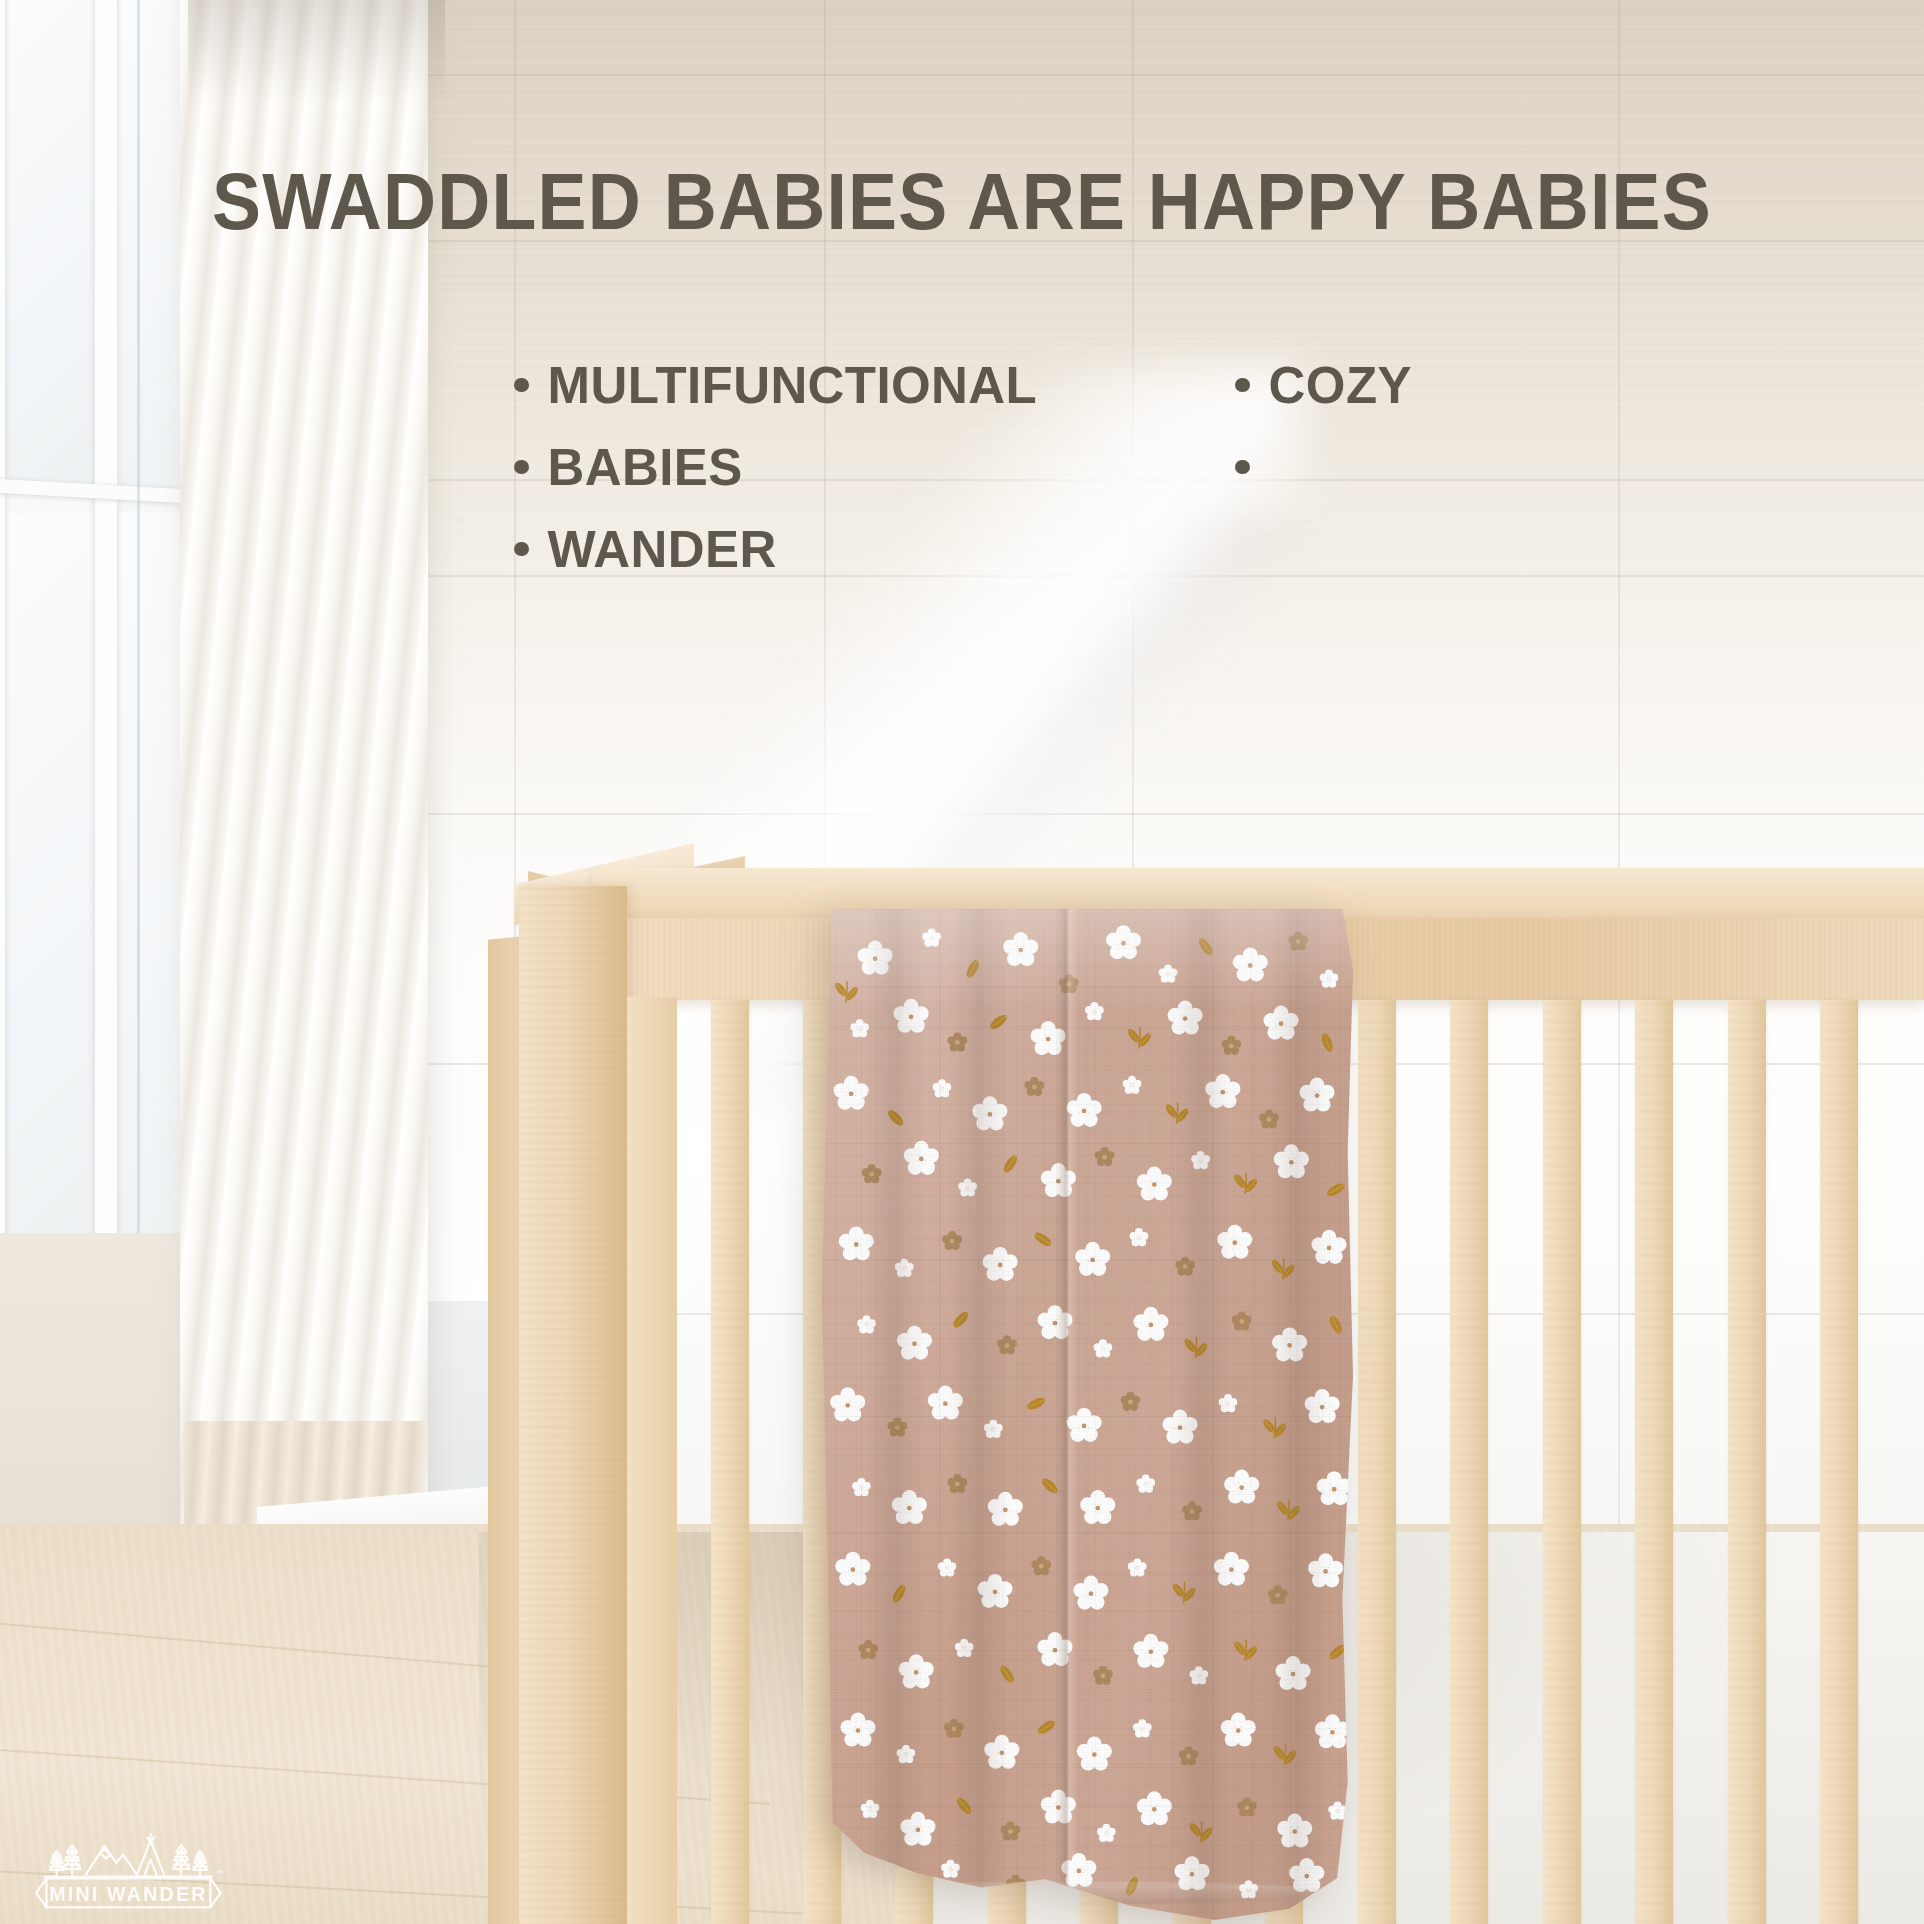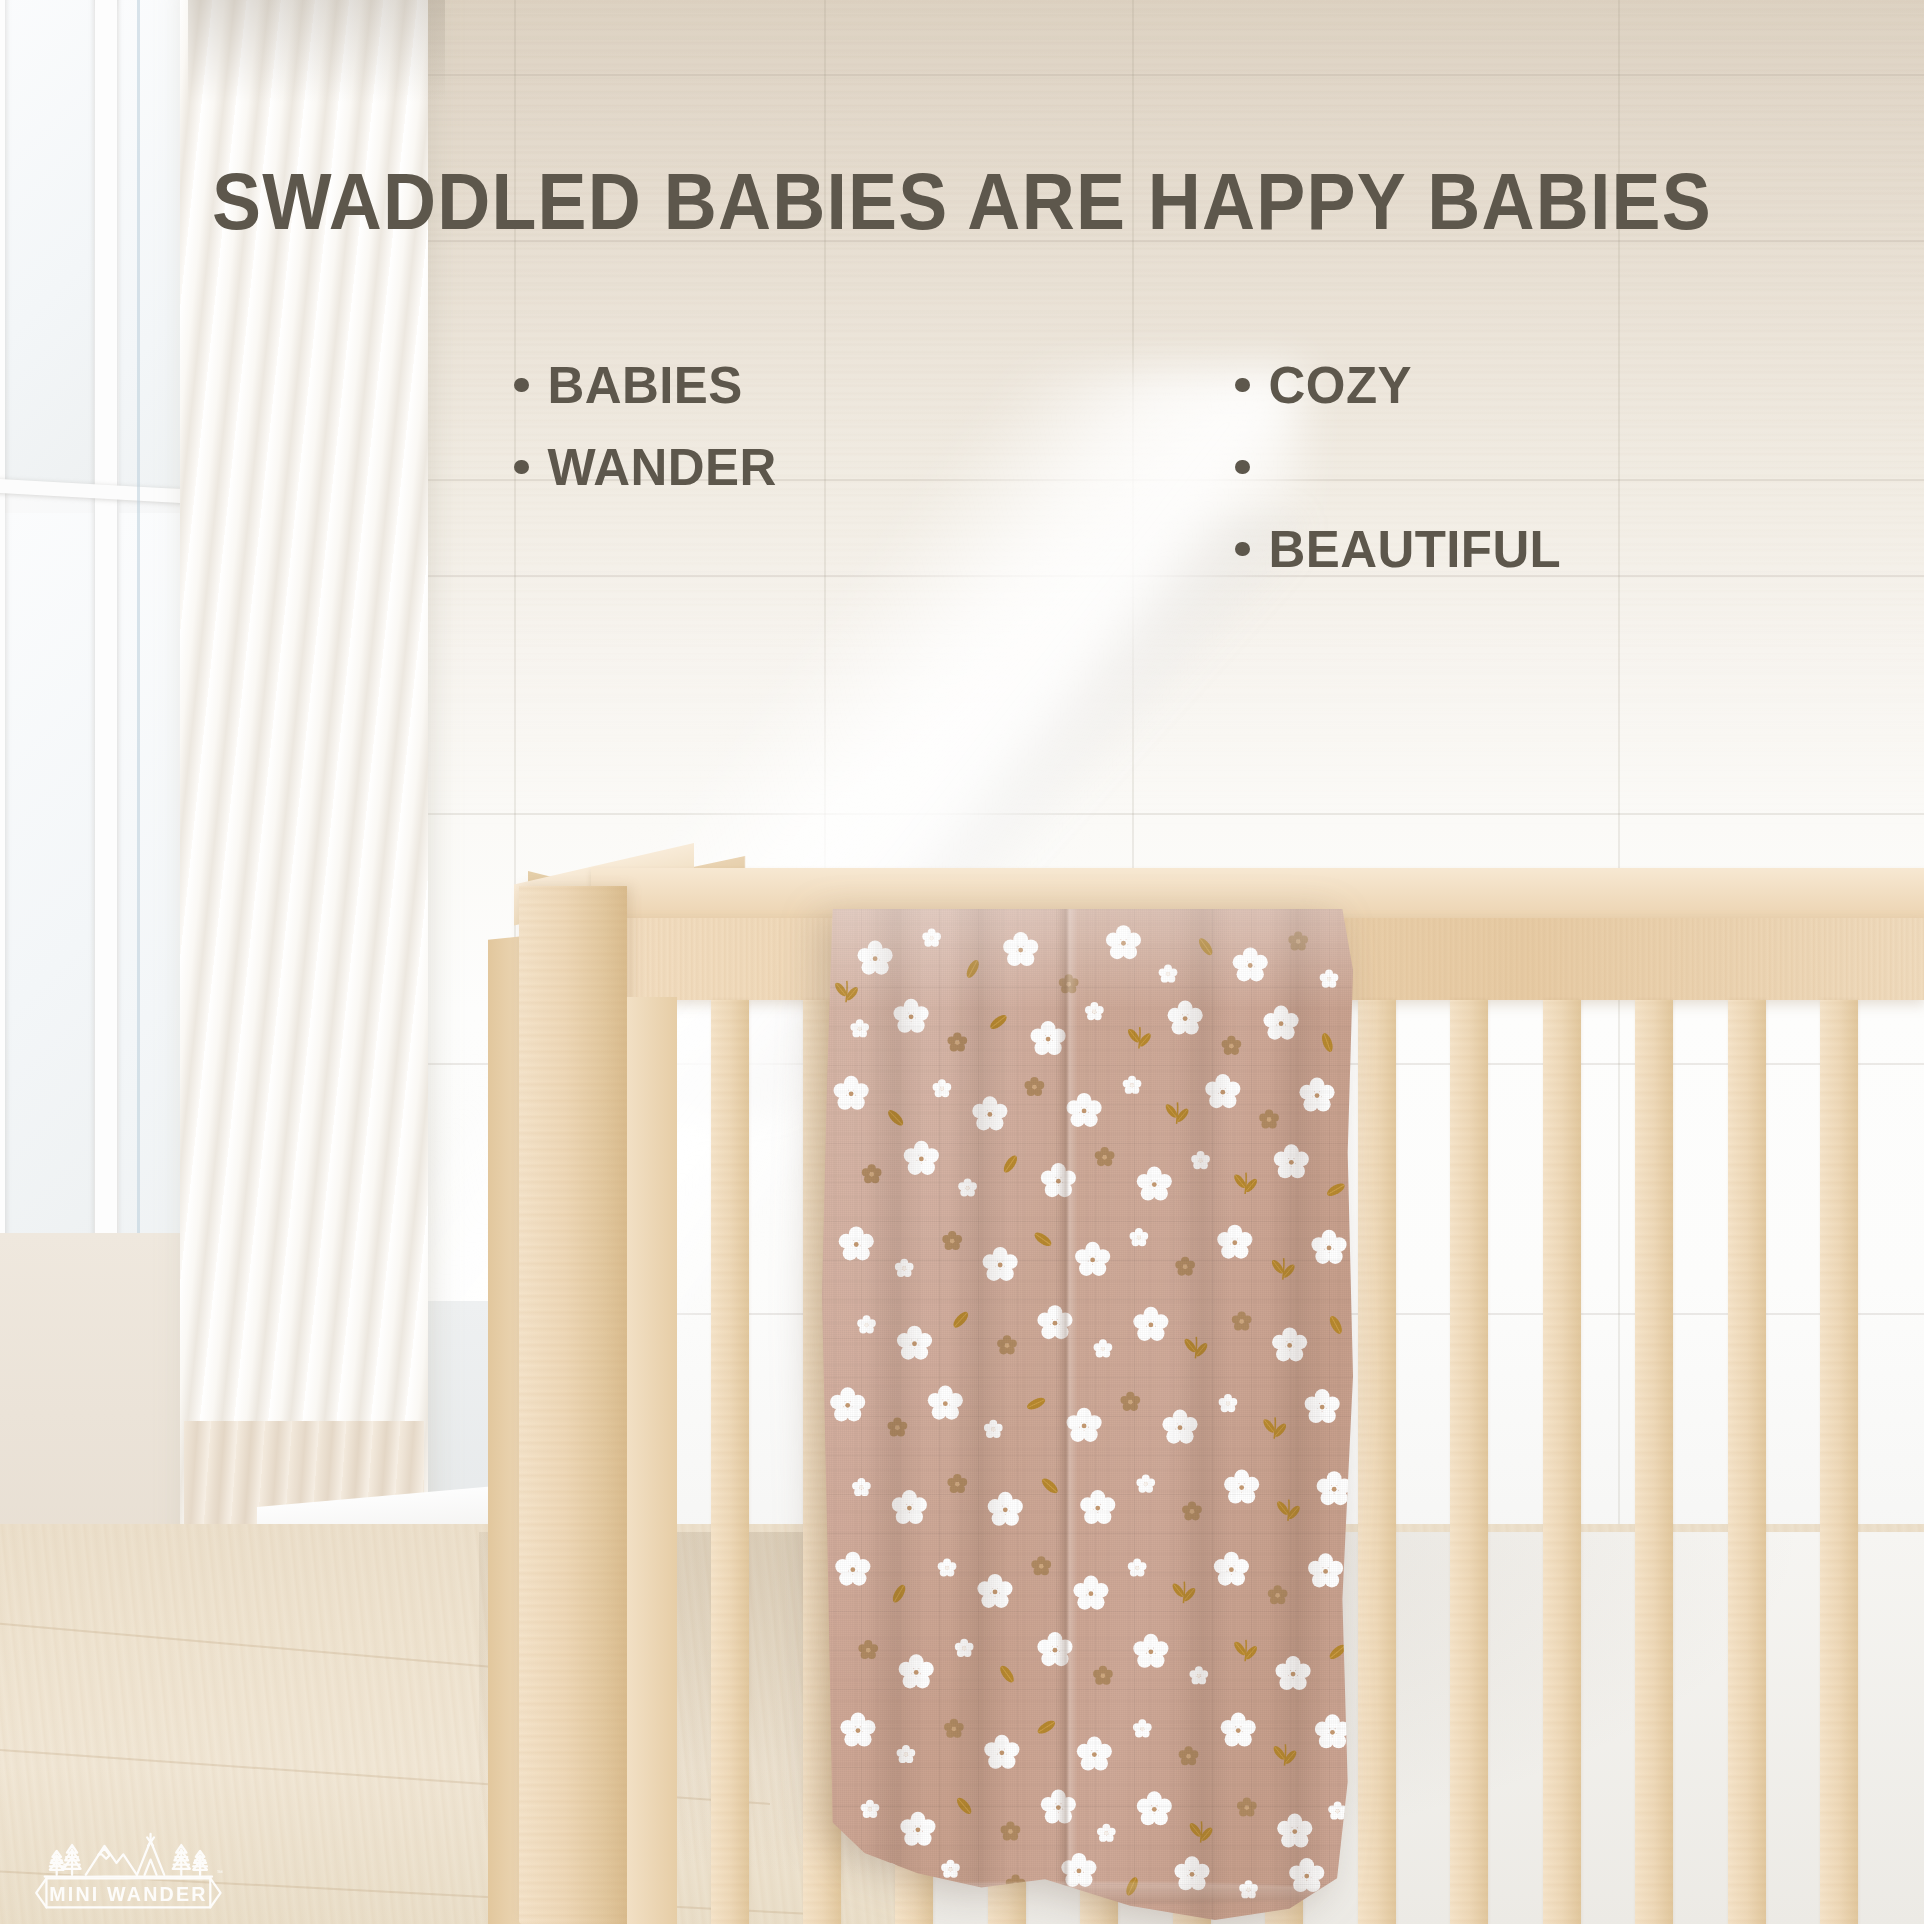--- a/index.html
+++ b/index.html
@@ -639,39 +639,39 @@
 
   <div class="overlay">
 
     <div class="headline">SWADDLED BABIES ARE HAPPY BABIES</div>
 
     <div class="bullets">
 
       <div class="bullet-col col-left">
         <div class="bullet-row">
           <span class="bullet-dot"></span>
+          <span class="bullet-label">MULTIFUNCTIONAL</span>
+        </div>
+        <div class="bullet-row">
+          <span class="bullet-dot"></span>
           <span class="bullet-label">BABIES</span>
         </div>
         <div class="bullet-row">
           <span class="bullet-dot"></span>
           <span class="bullet-label">WANDER</span>
         </div>
       </div>
 
       <div class="bullet-col col-right">
         <div class="bullet-row">
           <span class="bullet-dot"></span>
           <span class="bullet-label">COZY</span>
         </div>
         <div class="bullet-row">
           <span class="bullet-dot"></span>
-        </div>
-        <div class="bullet-row">
-          <span class="bullet-dot"></span>
-          <span class="bullet-label">BEAUTIFUL</span>
         </div>
       </div>
 
     </div>
 
     <div class="logo">
       <svg viewBox="0 0 232 116" width="199" height="99" aria-hidden="true">
         <g fill="none" stroke="#ffffff" stroke-width="2.6" stroke-linejoin="round" stroke-linecap="round">
 
           <g>

